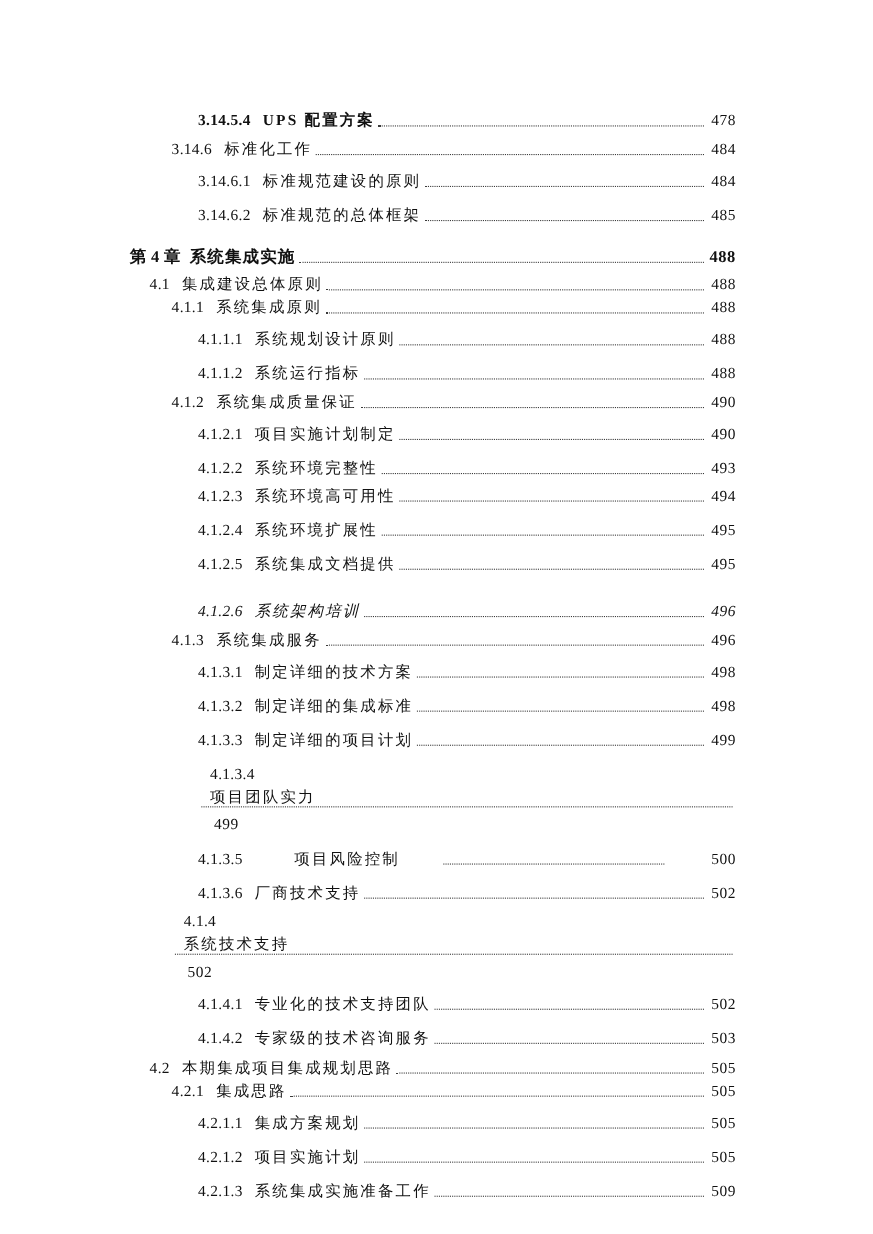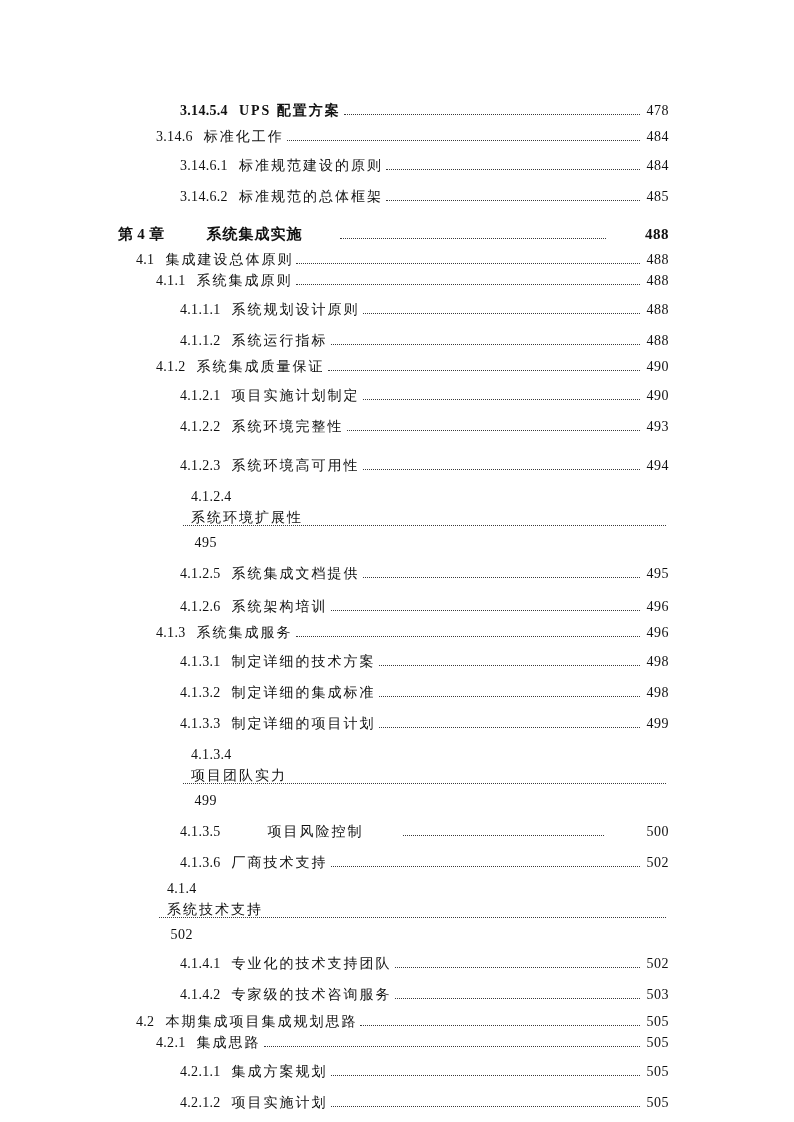--- a/index.html
+++ b/index.html
@@ -26,21 +26,20 @@
     display: flex;
     align-items: baseline;
     line-height: 21px;
     font-size: 14px;
     white-space: nowrap;
   }
   .toc-row.lvl1 {
     font-size: 15px;
     font-weight: bold;
     line-height: 22px;
-    gap: 34px;
   }
   .toc-row.lvl2 { margin-left: 18px; }
   .toc-row.lvl3 { margin-left: 38px; }
   .toc-row.lvl4 { margin-left: 62px; }
   .toc-row.bold { font-weight: bold; }
   
   .toc-row.lvl4.bold .page-num { font-weight: normal; }
   .num {
     flex: 0 0 auto;
     letter-spacing: 0.3px;
@@ -136,39 +135,39 @@
     <span class="title">项目实施计划制定</span>
     <span class="leader"></span>
     <span class="page-num">490</span>
   </div>
       <div class="toc-row lvl4" style="margin-top: 10px;">
     <span class="num">4.1.2.2</span>
     <span class="title">系统环境完整性</span>
     <span class="leader"></span>
     <span class="page-num">493</span>
   </div>
-      <div class="toc-row lvl4" style="margin-top: 18px; align-items: center;">
+      <div class="toc-row lvl4" style="margin-top: 4px; align-items: center;">
     <span class="num">4.1.2.3</span>
     <span class="title">系统环境高可用性</span>
     <span class="leader"></span>
     <span class="page-num">494</span>
   </div>
-      <div class="toc-row lvl4" style="margin-top: 10px; flex-direction: column;">
+      <div class="toc-row lvl4" style="margin-top: 10px;">
     <span class="num">4.1.2.4</span>
     <span class="title">系统环境扩展性</span>
     <span class="leader"></span>
     <span class="page-num">495</span>
   </div>
       <div class="toc-row lvl4" style="margin-top: 10px;">
     <span class="num">4.1.2.5</span>
     <span class="title">系统集成文档提供</span>
     <span class="leader"></span>
     <span class="page-num">495</span>
   </div>
-      <div class="toc-row lvl4" style="margin-top: 12px;">
+      <div class="toc-row lvl4" style="margin-top: 22px; font-style: italic;">
     <span class="num">4.1.2.6</span>
     <span class="title">系统架构培训</span>
     <span class="leader"></span>
     <span class="page-num">496</span>
   </div>
       <div class="toc-row lvl3" style="margin-top: 5px;">
     <span class="num">4.1.3</span>
     <span class="title">系统集成服务</span>
     <span class="leader"></span>
     <span class="page-num">496</span>

